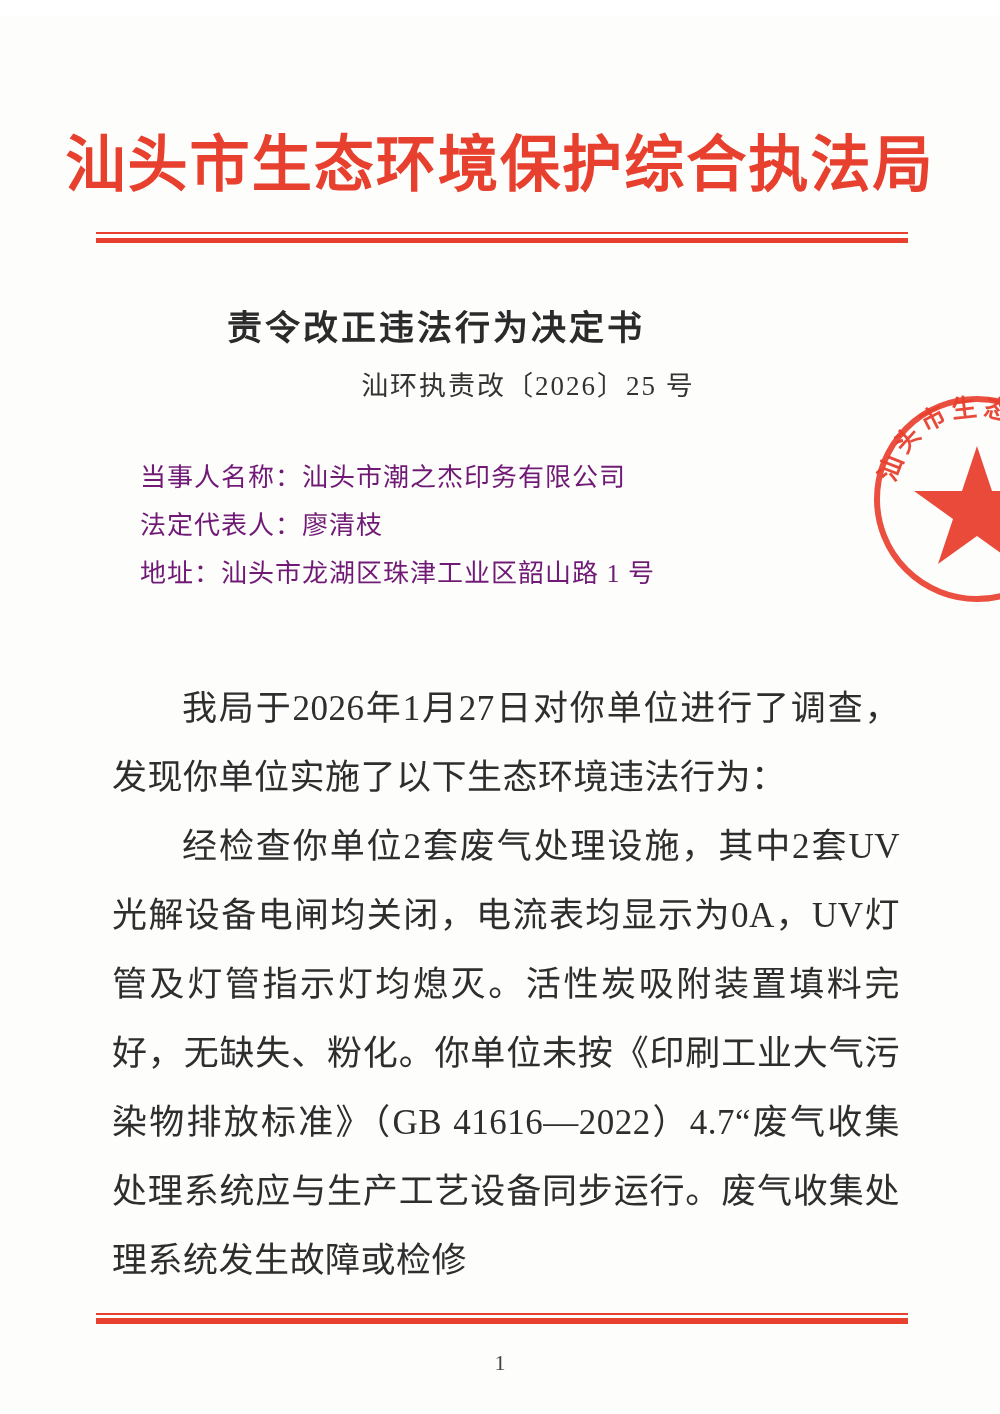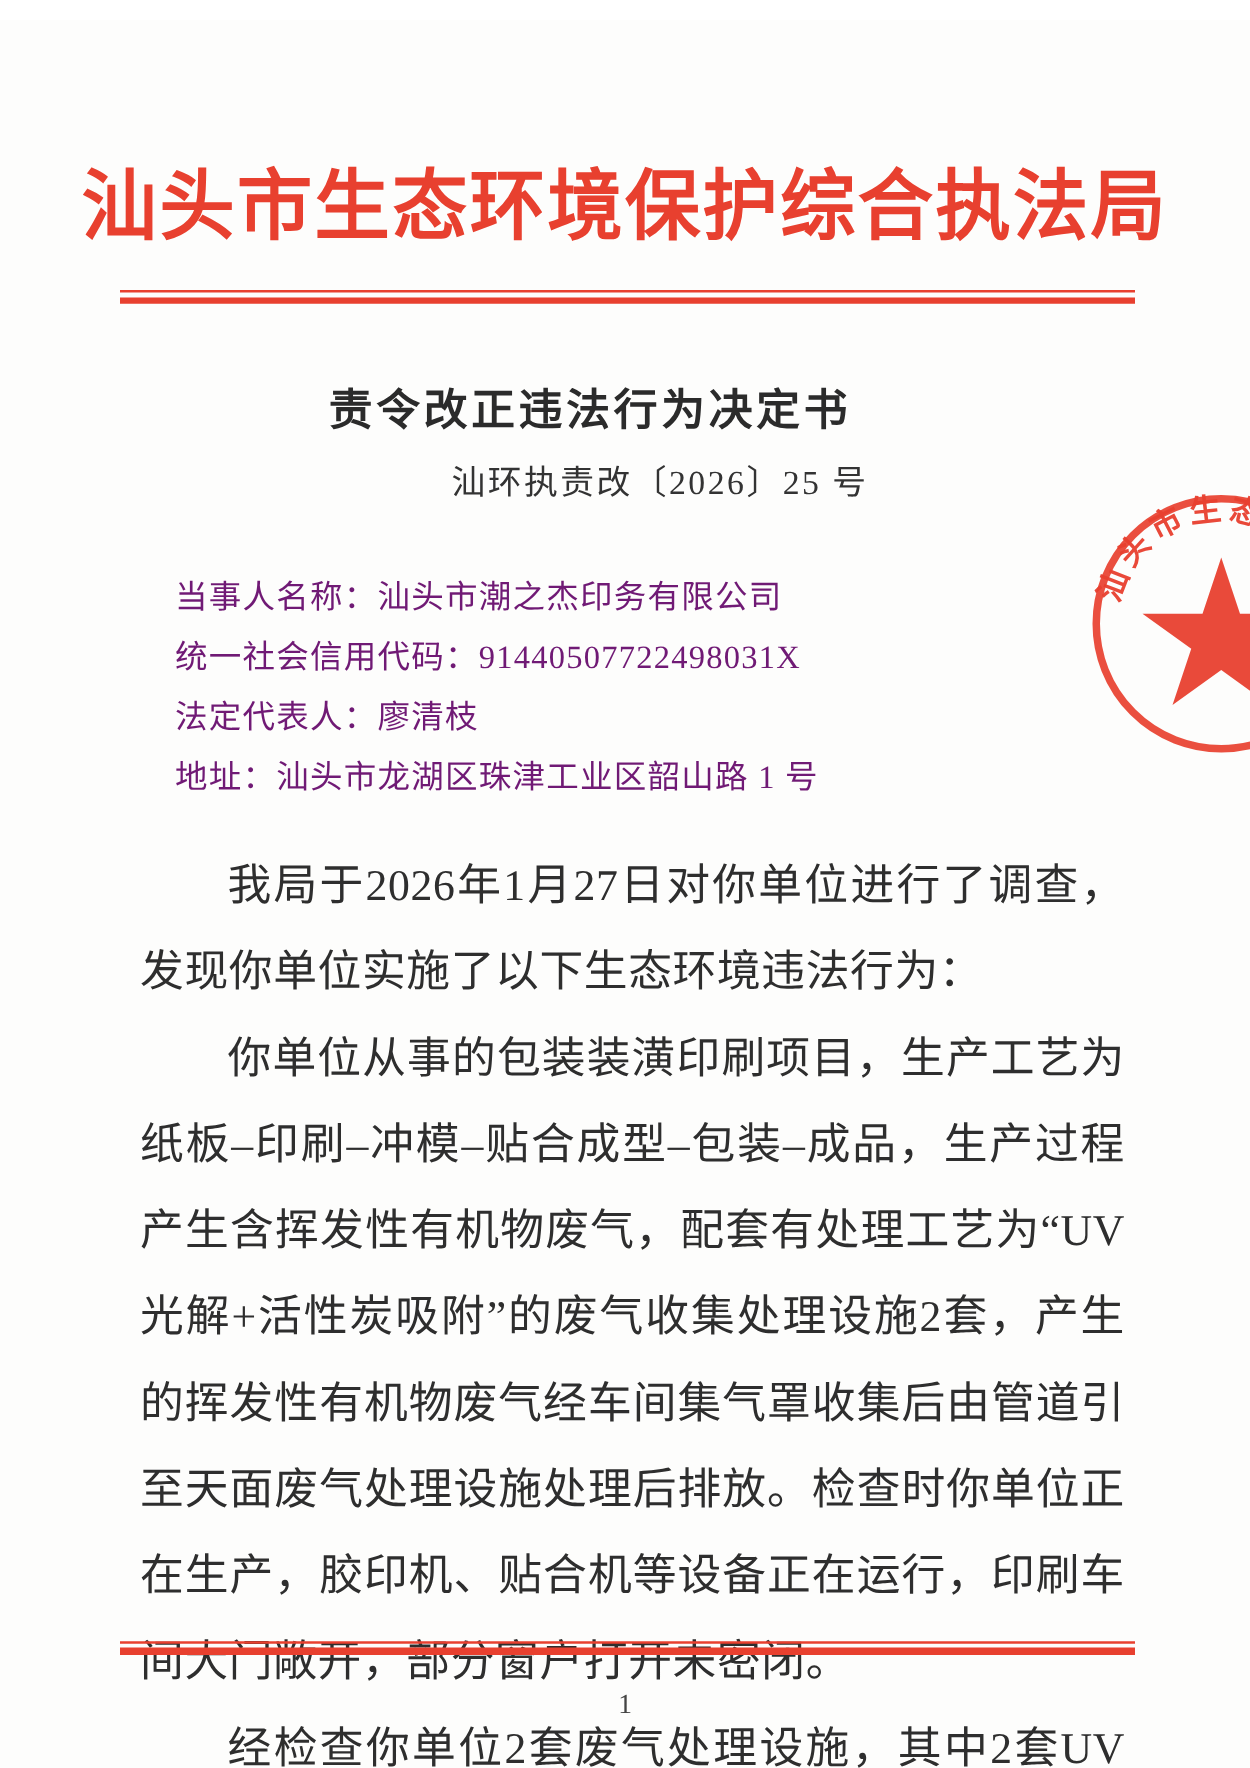--- a/index.html
+++ b/index.html
@@ -63,21 +63,20 @@
     position: absolute;
     top: 283px;
     left: 0;
     width: 872px;
     text-align: center;
     font-family: "DejaVu Sans", "Liberation Sans", sans-serif;
     font-weight: bold;
     font-size: 35px;
     letter-spacing: 3px;
     color: #2b2b2b;
-    padding-left: 36px;
   }
   .doc-number {
     position: absolute;
     top: 348px;
     left: 0;
     width: 1000px;
     text-align: center;
     font-size: 27px;
     letter-spacing: 2px;
     color: #333333;
@@ -190,28 +189,26 @@
         <path id="sealArc" d="M 22,105 A 83,83 0 0 1 188,105" fill="none"></path>
         <text font-family="'DejaVu Sans','Liberation Sans',sans-serif" font-size="25" font-weight="bold" letter-spacing="5">
           <textPath href="#sealArc" startOffset="6%">汕头市生态环境保护综合执法局</textPath>
         </text>
       </g>
     </svg>
   </div>
 
   <div class="party-block">
     <div class="party-line">当事人名称：汕头市潮之杰印务有限公司</div>
-    <div class="party-line">统一社会信用代码：91440507722498031X</div>
     <div class="party-line">法定代表人：廖清枝</div>
     <div class="party-line">地址：汕头市龙湖区珠津工业区韶山路 1 号</div>
   </div>
 
   <div class="body-block">
     <p class="para">我局于2026年1月27日对你单位进行了调查，发现你单位实施了以下生态环境违法行为：</p>
-    <p class="para">你单位从事的包装装潢印刷项目，生产工艺为纸板–印刷–冲模–贴合成型–包装–成品，生产过程产生含挥发性有机物废气，配套有处理工艺为“UV光解+活性炭吸附”的废气收集处理设施2套，产生的挥发性有机物废气经车间集气罩收集后由管道引至天面废气处理设施处理后排放。检查时你单位正在生产，胶印机、贴合机等设备正在运行，印刷车间大门敞开，部分窗户打开未密闭。</p>
     <p class="para">经检查你单位2套废气处理设施，其中2套UV光解设备电闸均关闭，电流表均显示为0A，UV灯管及灯管指示灯均熄灭。活性炭吸附装置填料完好，无缺失、粉化。你单位未按《印刷工业大气污染物排放标准》（GB 41616—2022）4.7“废气收集处理系统应与生产工艺设备同步运行。废气收集处理系统发生故障或检修</p>
   </div>
 
   <div class="footer-rule" style="top:1297px;">
     <div class="thin"></div>
     <div class="gap"></div>
     <div class="thick"></div>
   </div>
 
   <div class="page-number">1</div>

